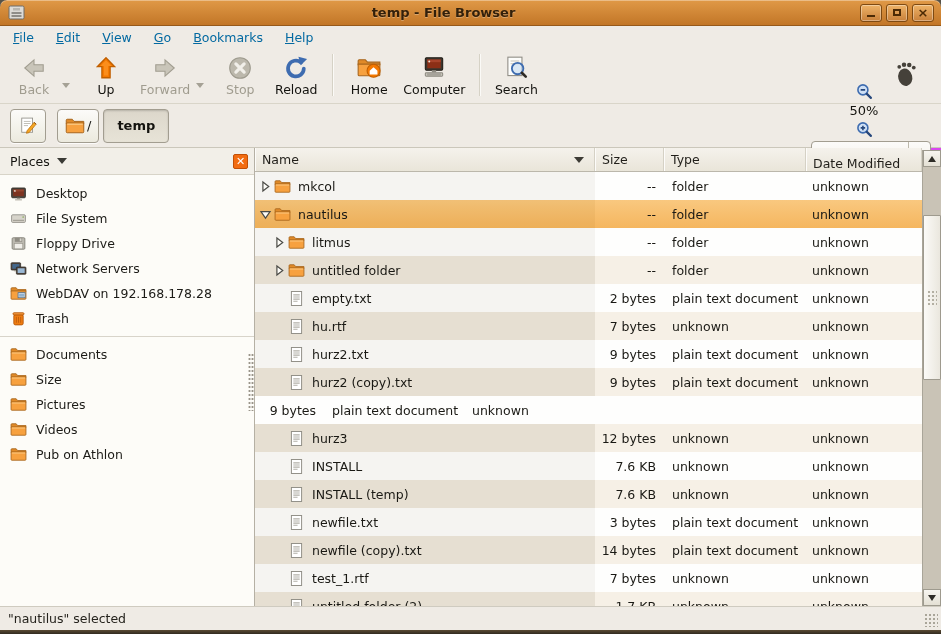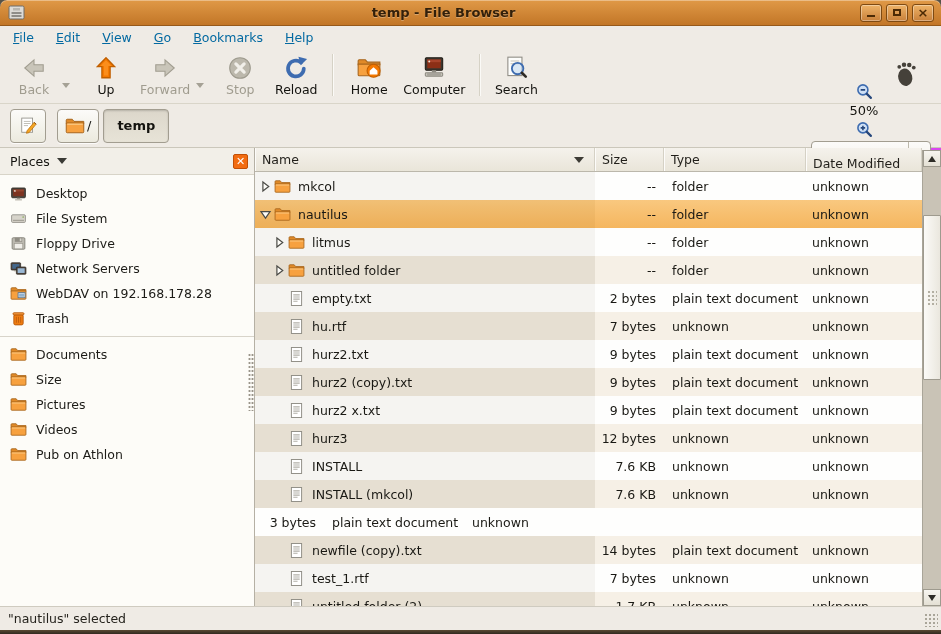--- a/index.html
+++ b/index.html
@@ -610,31 +610,20 @@
                   <path d="M5 4.6h6M5 6.6h6M5 8.6h6M5 10.6h4" stroke="#b1afa7" stroke-width="1"></path>
                 </svg>
               </span>
               <span>hurz2 (copy).txt</span>
             </span>
             <span class="cell cell-size">9 bytes</span>
             <span class="cell cell-type">plain text document</span>
             <span class="cell cell-date">unknown</span>
           </div>
           <div class="frow  ">
-            <span class="cell cell-name">
-              <span class="indent1"></span>
-              <span class="expander"></span>
-              <span class="row-icon icon">
-                <svg viewBox="0 0 16 16">
-                  <rect x="3.2" y="1.4" width="9.6" height="13.2" fill="#ffffff" stroke="#8f8d85" stroke-width="0.9"></rect>
-                  <path d="M5 4.6h6M5 6.6h6M5 8.6h6M5 10.6h4" stroke="#b1afa7" stroke-width="1"></path>
-                </svg>
-              </span>
-              <span>hurz2 x.txt</span>
-            </span>
             <span class="cell cell-size">9 bytes</span>
             <span class="cell cell-type">plain text document</span>
             <span class="cell cell-date">unknown</span>
           </div>
           <div class="frow alt ">
             <span class="cell cell-name">
               <span class="indent1"></span>
               <span class="expander"></span>
               <span class="row-icon icon">
                 <svg viewBox="0 0 16 16">
@@ -667,27 +656,38 @@
           <div class="frow alt ">
             <span class="cell cell-name">
               <span class="indent1"></span>
               <span class="expander"></span>
               <span class="row-icon icon">
                 <svg viewBox="0 0 16 16">
                   <rect x="3.2" y="1.4" width="9.6" height="13.2" fill="#ffffff" stroke="#8f8d85" stroke-width="0.9"></rect>
                   <path d="M5 4.6h6M5 6.6h6M5 8.6h6M5 10.6h4" stroke="#b1afa7" stroke-width="1"></path>
                 </svg>
               </span>
-              <span>INSTALL (mkcol)</span>
+              <span>INSTALL (temp)</span>
             </span>
             <span class="cell cell-size">7.6 KB</span>
             <span class="cell cell-type">unknown</span>
             <span class="cell cell-date">unknown</span>
           </div>
           <div class="frow  ">
+            <span class="cell cell-name">
+              <span class="indent1"></span>
+              <span class="expander"></span>
+              <span class="row-icon icon">
+                <svg viewBox="0 0 16 16">
+                  <rect x="3.2" y="1.4" width="9.6" height="13.2" fill="#ffffff" stroke="#8f8d85" stroke-width="0.9"></rect>
+                  <path d="M5 4.6h6M5 6.6h6M5 8.6h6M5 10.6h4" stroke="#b1afa7" stroke-width="1"></path>
+                </svg>
+              </span>
+              <span>newfile.txt</span>
+            </span>
             <span class="cell cell-size">3 bytes</span>
             <span class="cell cell-type">plain text document</span>
             <span class="cell cell-date">unknown</span>
           </div>
           <div class="frow alt ">
             <span class="cell cell-name">
               <span class="indent1"></span>
               <span class="expander"></span>
               <span class="row-icon icon">
                 <svg viewBox="0 0 16 16">

